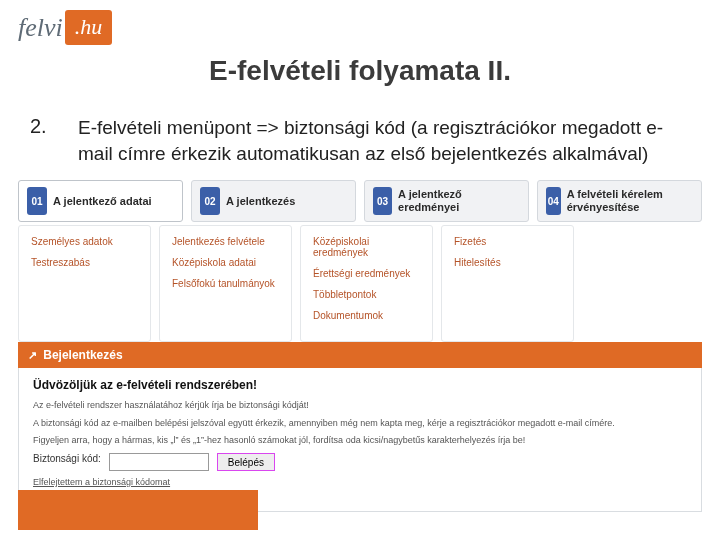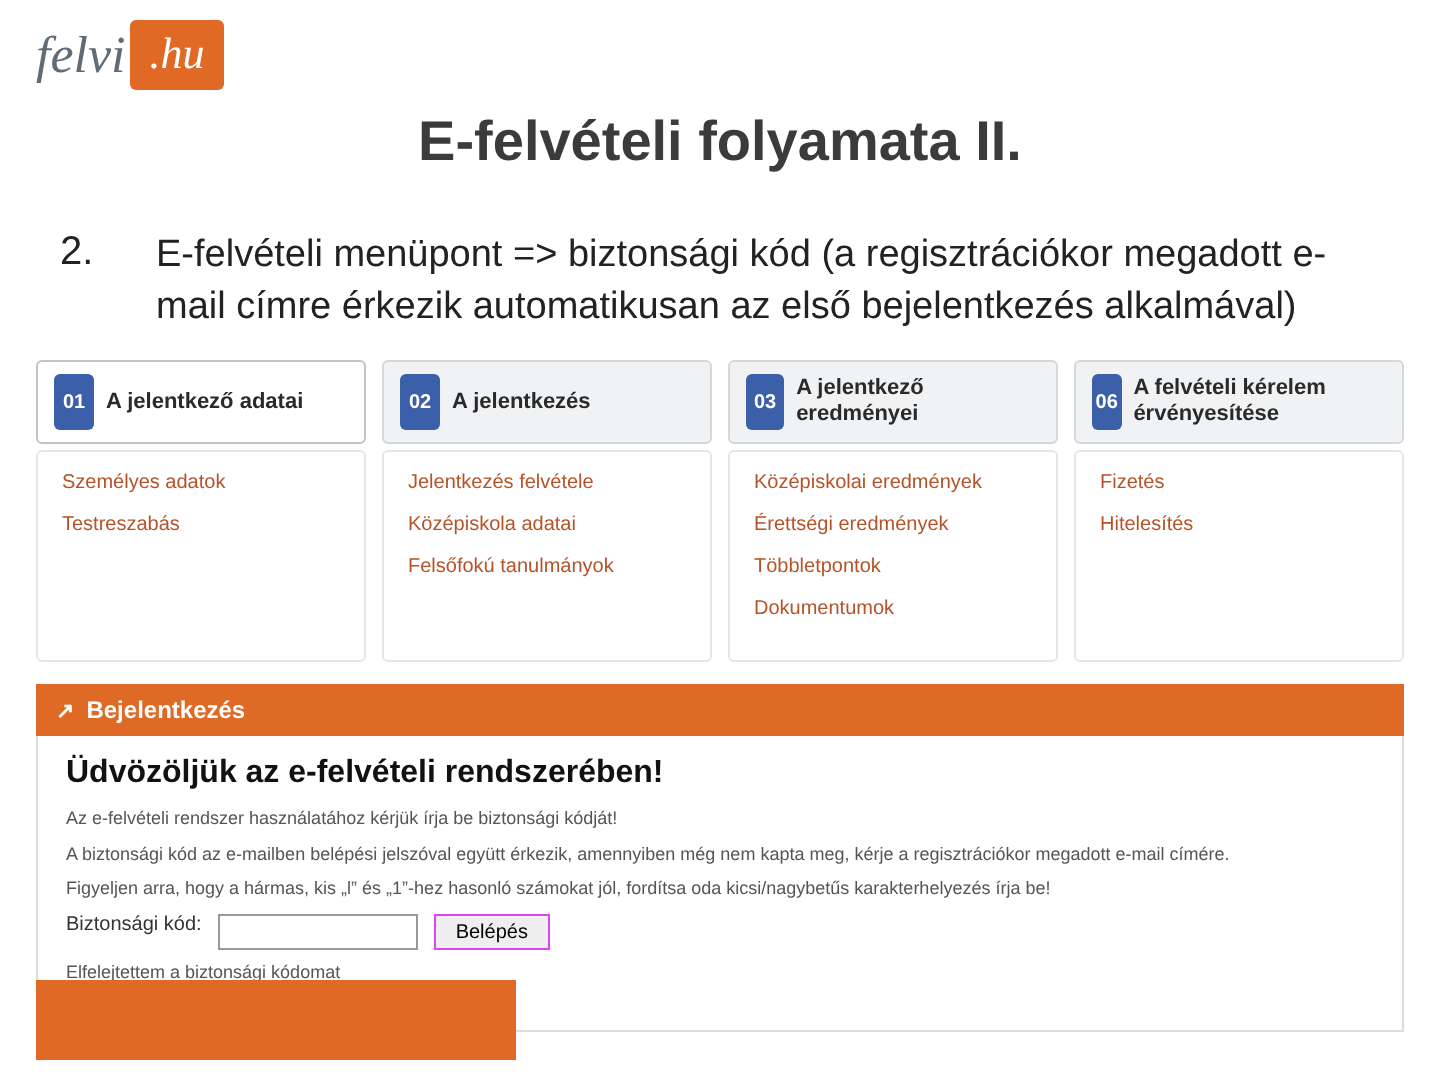--- a/index.html
+++ b/index.html
@@ -10,27 +10,27 @@
 .logo-hu{background:#e06a25;color:#fff;font-size:22px;font-weight:400;font-style:italic;padding:4px 10px 5px 10px;border-radius:3px;font-family:Georgia,serif}
 .title{position:absolute;top:55px;left:0;width:720px;text-align:center;font-size:28px;color:#3b3b3b;font-family:Verdana,Geneva,sans-serif}
 .body-row{position:absolute;top:115px;left:30px;width:660px;display:flex;gap:18px}
 .num{font-size:20px;color:#222;min-width:30px}
 .body-text{font-size:19px;color:#222;line-height:1.35}
 .tabs-wrap{position:absolute;top:180px;left:18px;width:684px;display:flex;gap:8px}
 .tab{flex:1;background:#f1f2f4;border:1px solid #d4d8dd;border-radius:3px;padding:6px 8px;display:flex;align-items:center;gap:6px}
 .tab.active{background:#fff;border-color:#bfc4ca}
 .badge{background:#3b5fa8;color:#fff;font-size:10px;font-weight:700;width:20px;height:28px;border-radius:3px;display:flex;align-items:center;justify-content:center}
 .tab-label{font-size:11px;font-weight:700;color:#2a2a2a;line-height:1.15}
-.subcols{position:absolute;top:225px;left:18px;width:684px;display:flex;gap:8px}
+.subcols{position:absolute;top:225px;left:18px;width:556px;display:flex;gap:8px}
 .subcol{flex:1;background:#fff;border:1px solid #e4e7ea;border-radius:3px;padding:10px 12px;min-height:105px}
 .sublink{display:block;font-size:10px;color:#b55328;margin-bottom:10px;text-decoration:none}
 .login-bar{position:absolute;top:342px;left:18px;width:684px;background:#df6a25;color:#fff;font-size:12px;font-weight:700;padding:6px 10px;display:flex;align-items:center;gap:6px}
 .arrow-icon{font-size:11px}
 .login-content{position:absolute;top:368px;left:18px;width:684px;border:1px solid #d9dde1;border-top:none;padding:10px 14px;font-size:10px;color:#333;background:#fff}
-.login-content h3{font-size:16px;font-weight:700;color:#111;margin-bottom:8px}
+.login-content h3{font-size:12px;font-weight:700;color:#111;margin-bottom:8px}
 .login-content p{margin-bottom:6px;font-size:9px;color:#555;line-height:1.3}
 .code-row{display:flex;gap:8px;margin:6px 0}
 .code-row label{font-size:10px;color:#333}
 .code-row input{width:100px;height:18px;border:1px solid #999;font-size:10px;padding:0 3px}
 .btn{font-size:10px;padding:2px 10px;border:1px solid #d946ef;background:#eee;cursor:pointer}
 .linkish{text-decoration:underline;color:#555;font-size:9px;margin-top:4px;display:block}
 .footer-bar{position:absolute;left:18px;bottom:10px;width:240px;height:40px;background:#e06a25}
 </style>
 </head>
 <body>
@@ -55,21 +55,21 @@
   </div>
   <div class="tab">
     <span class="badge">02</span>
     <span class="tab-label">A jelentkezés</span>
   </div>
   <div class="tab">
     <span class="badge">03</span>
     <span class="tab-label">A jelentkező eredményei</span>
   </div>
   <div class="tab">
-    <span class="badge">06</span>
+    <span class="badge">04</span>
     <span class="tab-label">A felvételi kérelem érvényesítése</span>
   </div>
 </div>
 
 <div class="subcols">
   <div class="subcol">
     <a class="sublink">Személyes adatok</a>
     <a class="sublink">Testreszabás</a>
   </div>
   <div class="subcol">

